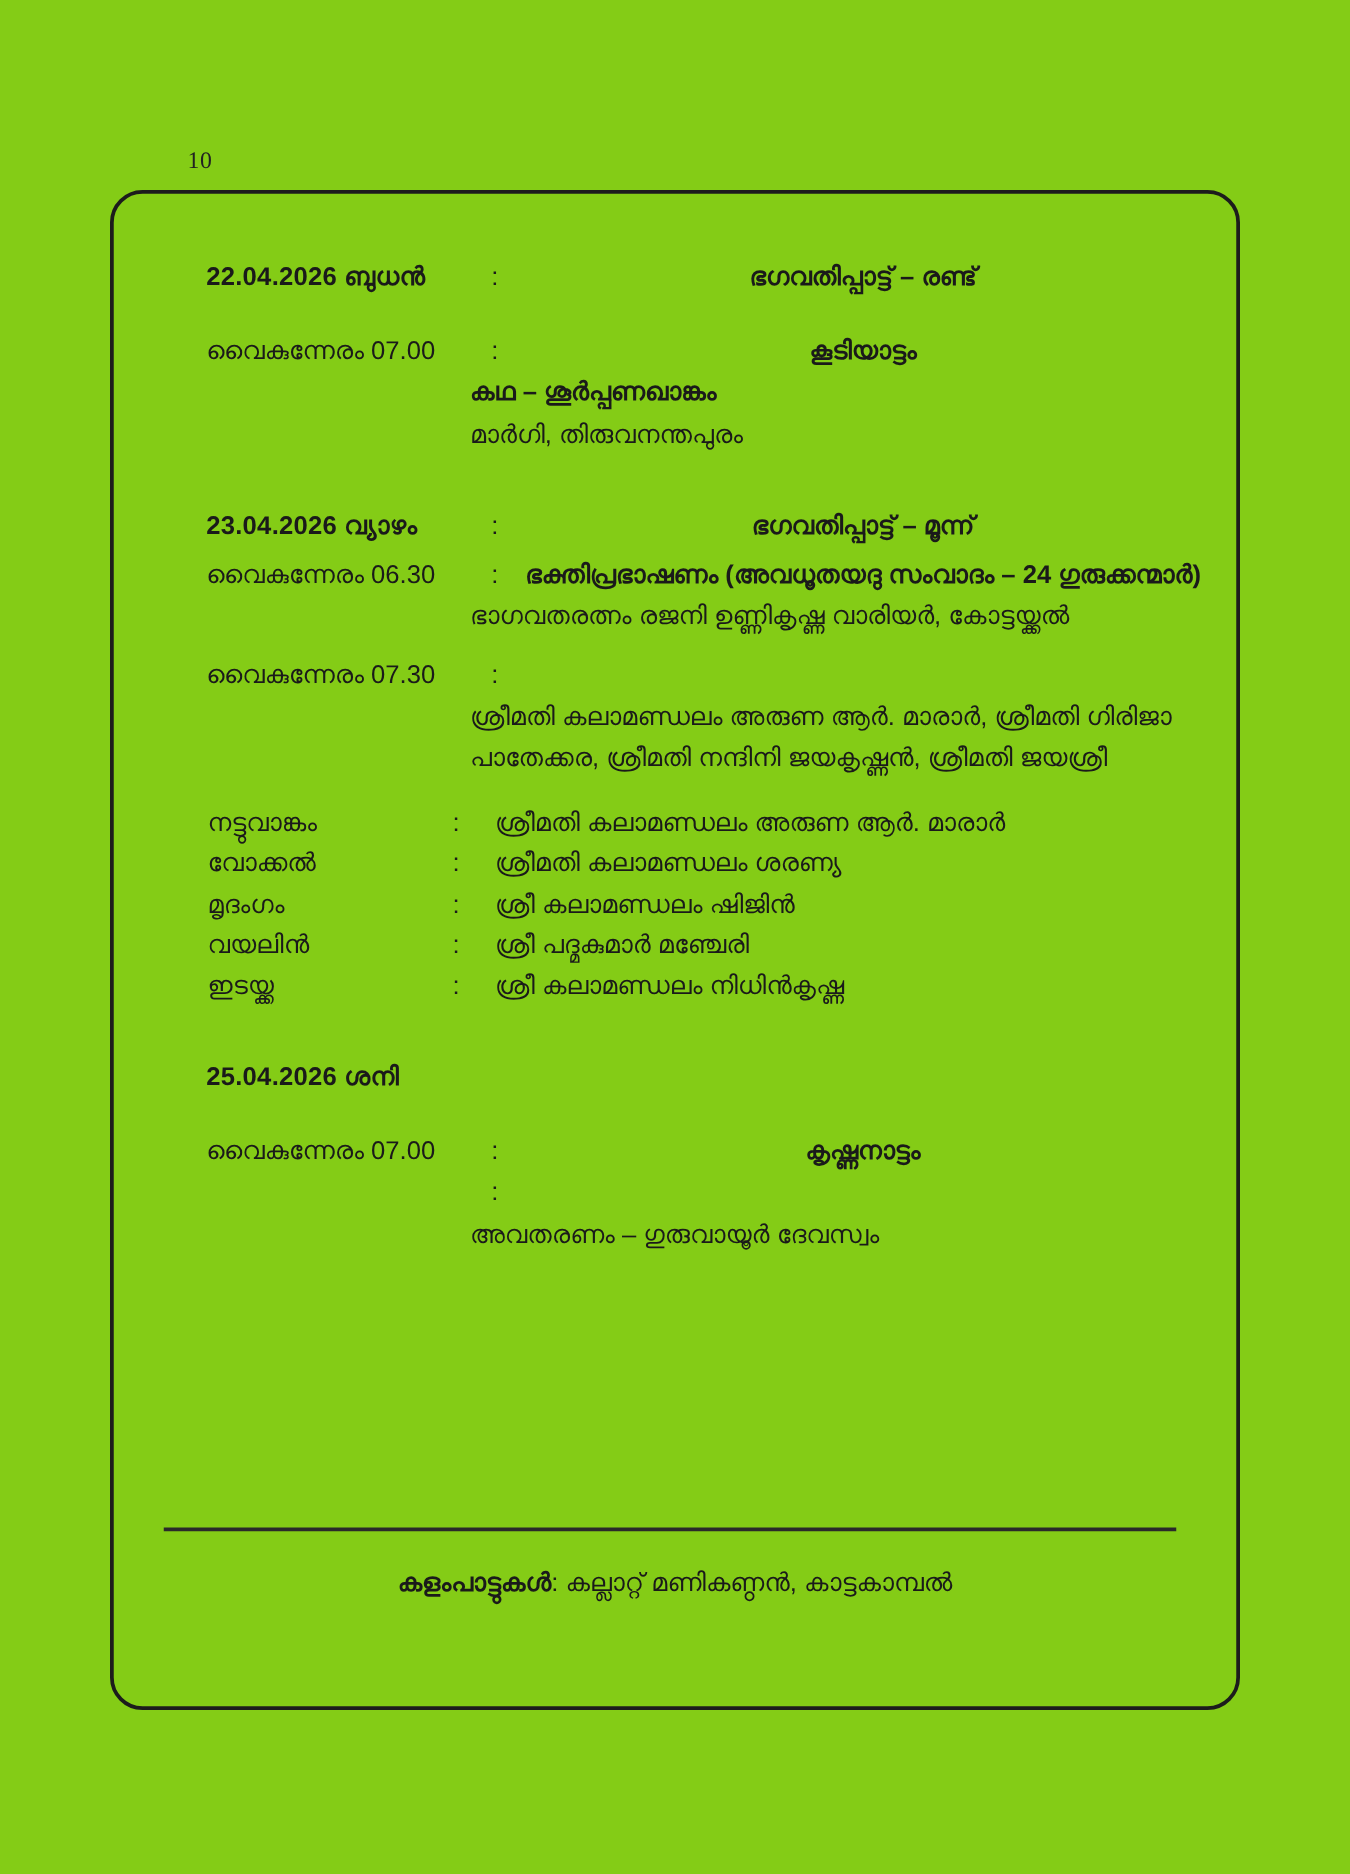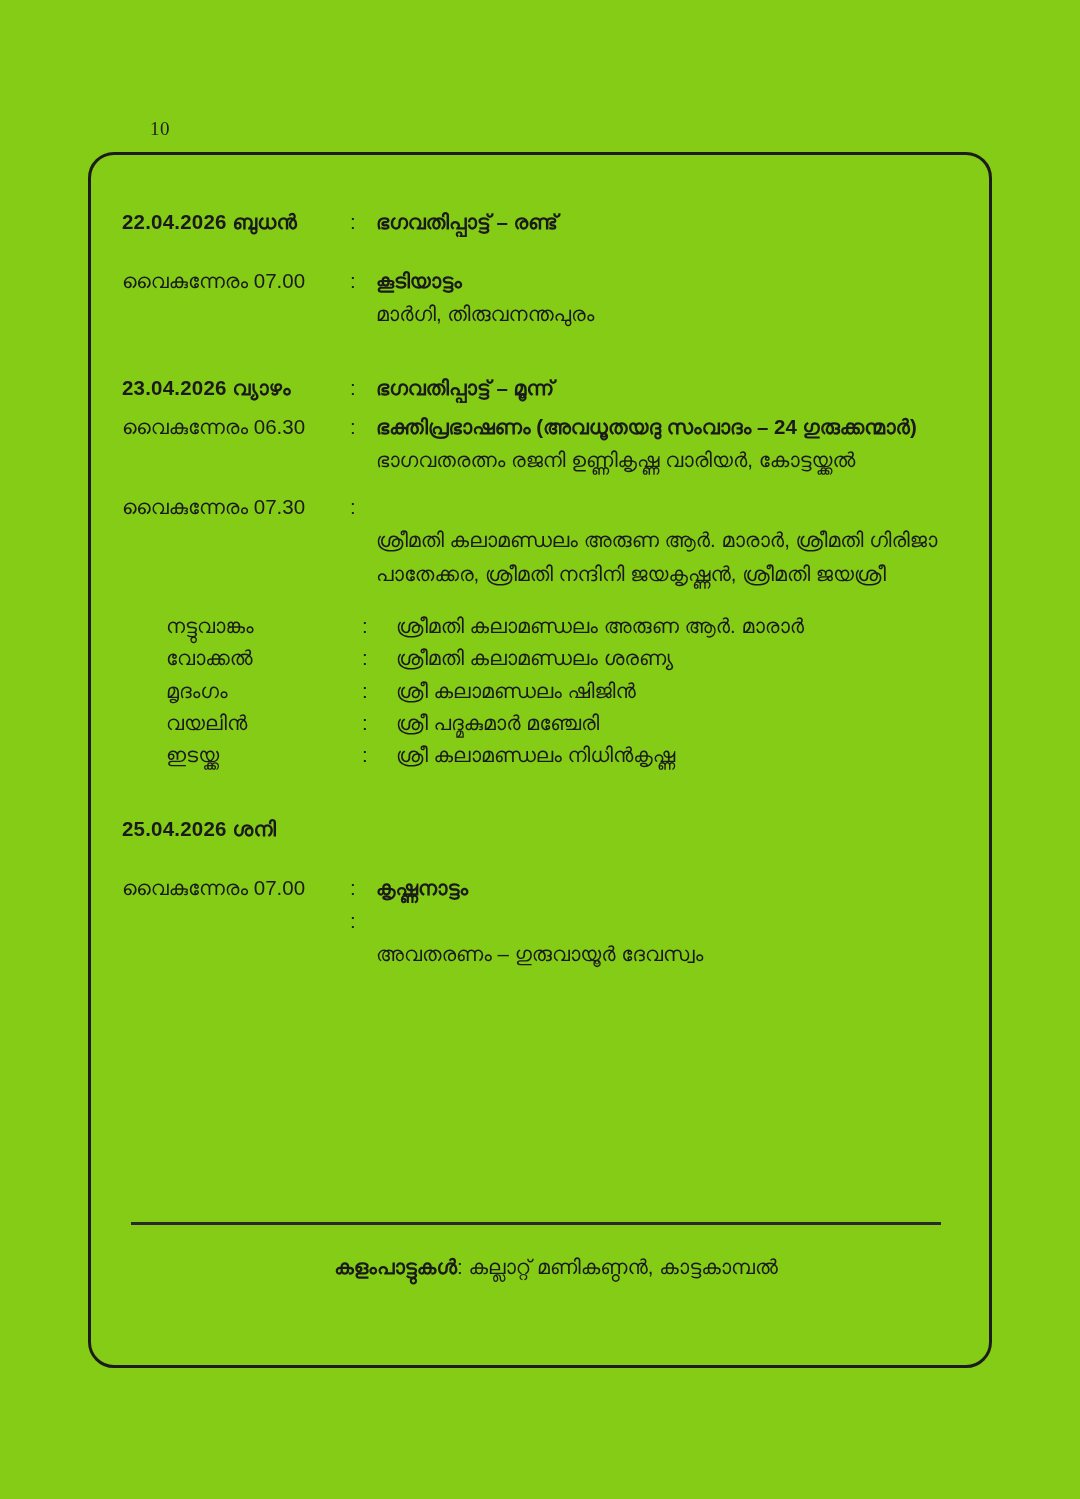--- a/index.html
+++ b/index.html
@@ -54,40 +54,41 @@
     width: 840px;
   }
 
   
   .row {
     display: flex;
     align-items: baseline;
     font-size: 20.5px;
     line-height: 1.62;
     white-space: nowrap;
+    margin-left: 43px;
   }
   .label {
     flex: 0 0 auto;
     width: 228px;
     font-size: 20.5px;
     color: #1a1a1a;
   }
   .label.bold { font-weight: bold; letter-spacing: .2px; }
   .colon {
     flex: 0 0 auto;
     width: 26px;
     text-align: left;
     font-size: 20.5px;
   }
   .value {
     flex: 1 1 auto;
     font-size: 20.5px;
     color: #1a1a1a;
   }
-  .value.bold { font-weight: bold; }
+  .value.bold { font-weight: bold; text-align: center; }
 
   .cont {
     margin-left: 254px;
     font-size: 20.5px;
     line-height: 1.62;
     color: #1a1a1a;
   }
   .cont.bold { font-weight: bold; }
 
   .blk { margin-top: 0; }
@@ -118,21 +119,21 @@
   .rule {
     position: absolute;
     left: 131px;
     top: 1222px;
     width: 810px;
     height: 0;
     border-top: 3px solid #2a2a2a;
   }
   .footer {
     position: absolute;
-    left: 104px;
+    left: 88px;
     top: 1255px;
     width: 904px;
     text-align: center;
     font-size: 20.5px;
     color: #1a1a1a;
     white-space: nowrap;
   }
   .footer .f-bold { font-weight: bold; }
 </style>
 </head>
@@ -154,20 +155,21 @@
       </div>
 
       <div class="gap-md"></div>
 
       <div>
         <div class="row">
           <span class="label">വൈകുന്നേരം 07.00</span>
           <span class="colon">:</span>
           <span class="value bold">കൂടിയാട്ടം</span>
         </div>
+        <div class="cont bold">കഥ – ശൂർപ്പണഖാങ്കം</div>
         <div class="cont">മാർഗി, തിരുവനന്തപുരം</div>
       </div>
     </div>
 
     <div class="gap-lg"></div>
 
     <div class="blk">
       <div class="row">
         <span class="label bold">23.04.2026 വ്യാഴം</span>
         <span class="colon bold">:</span>

